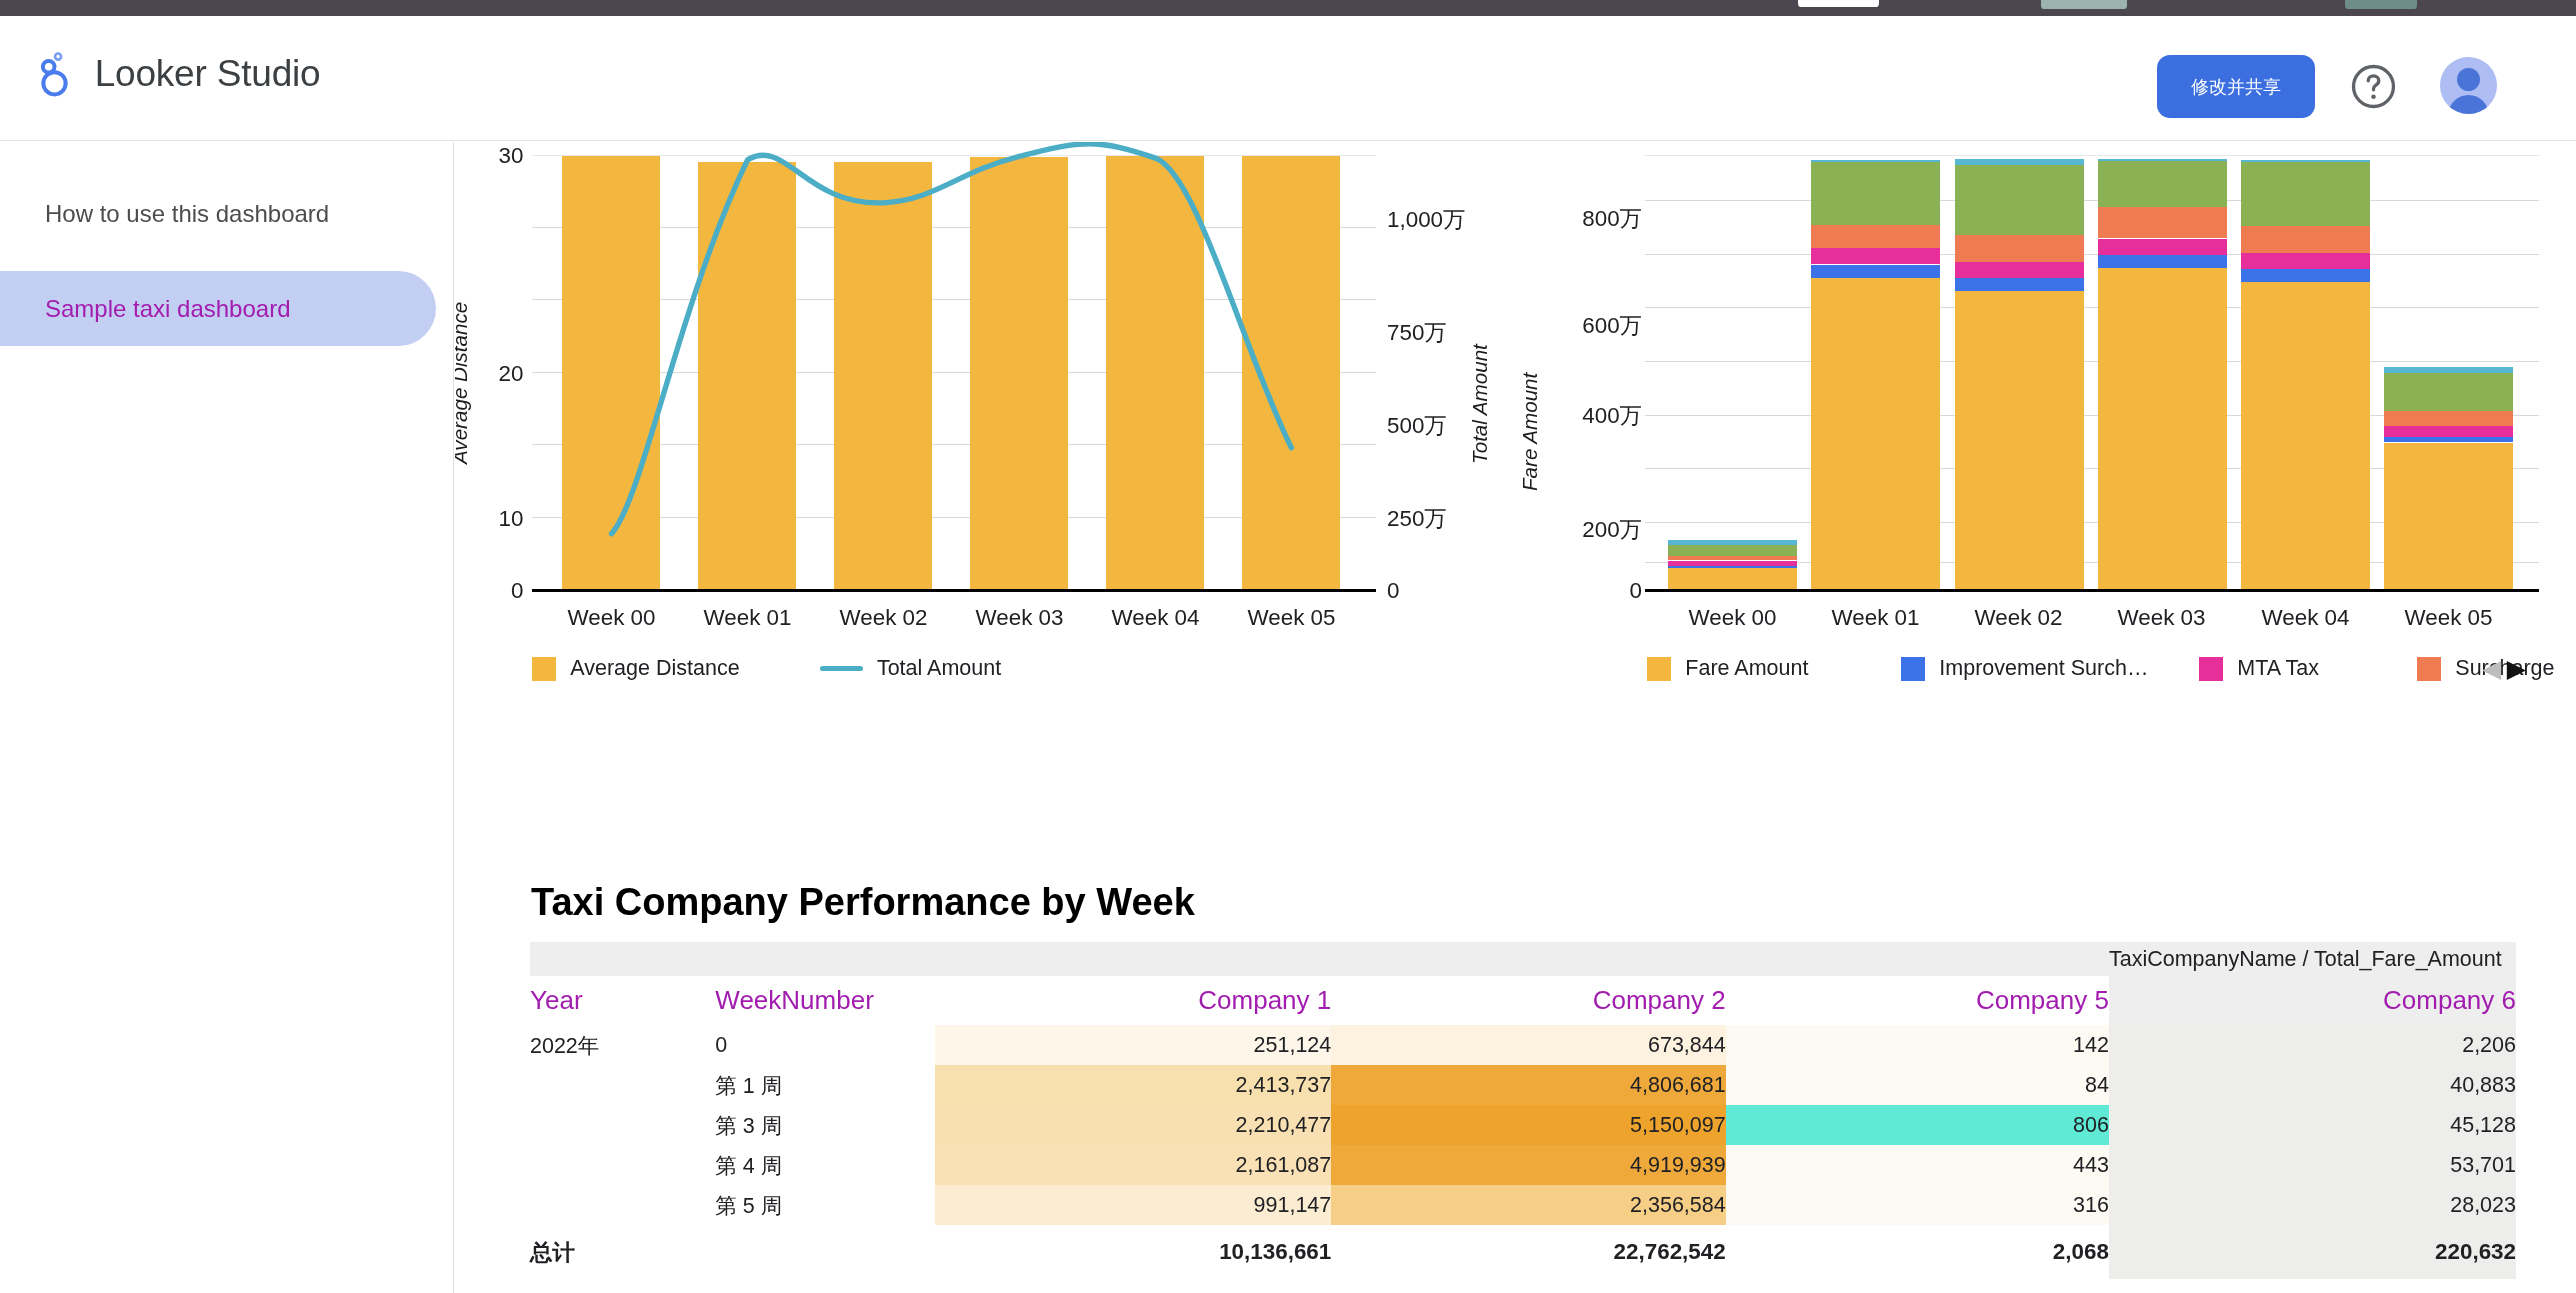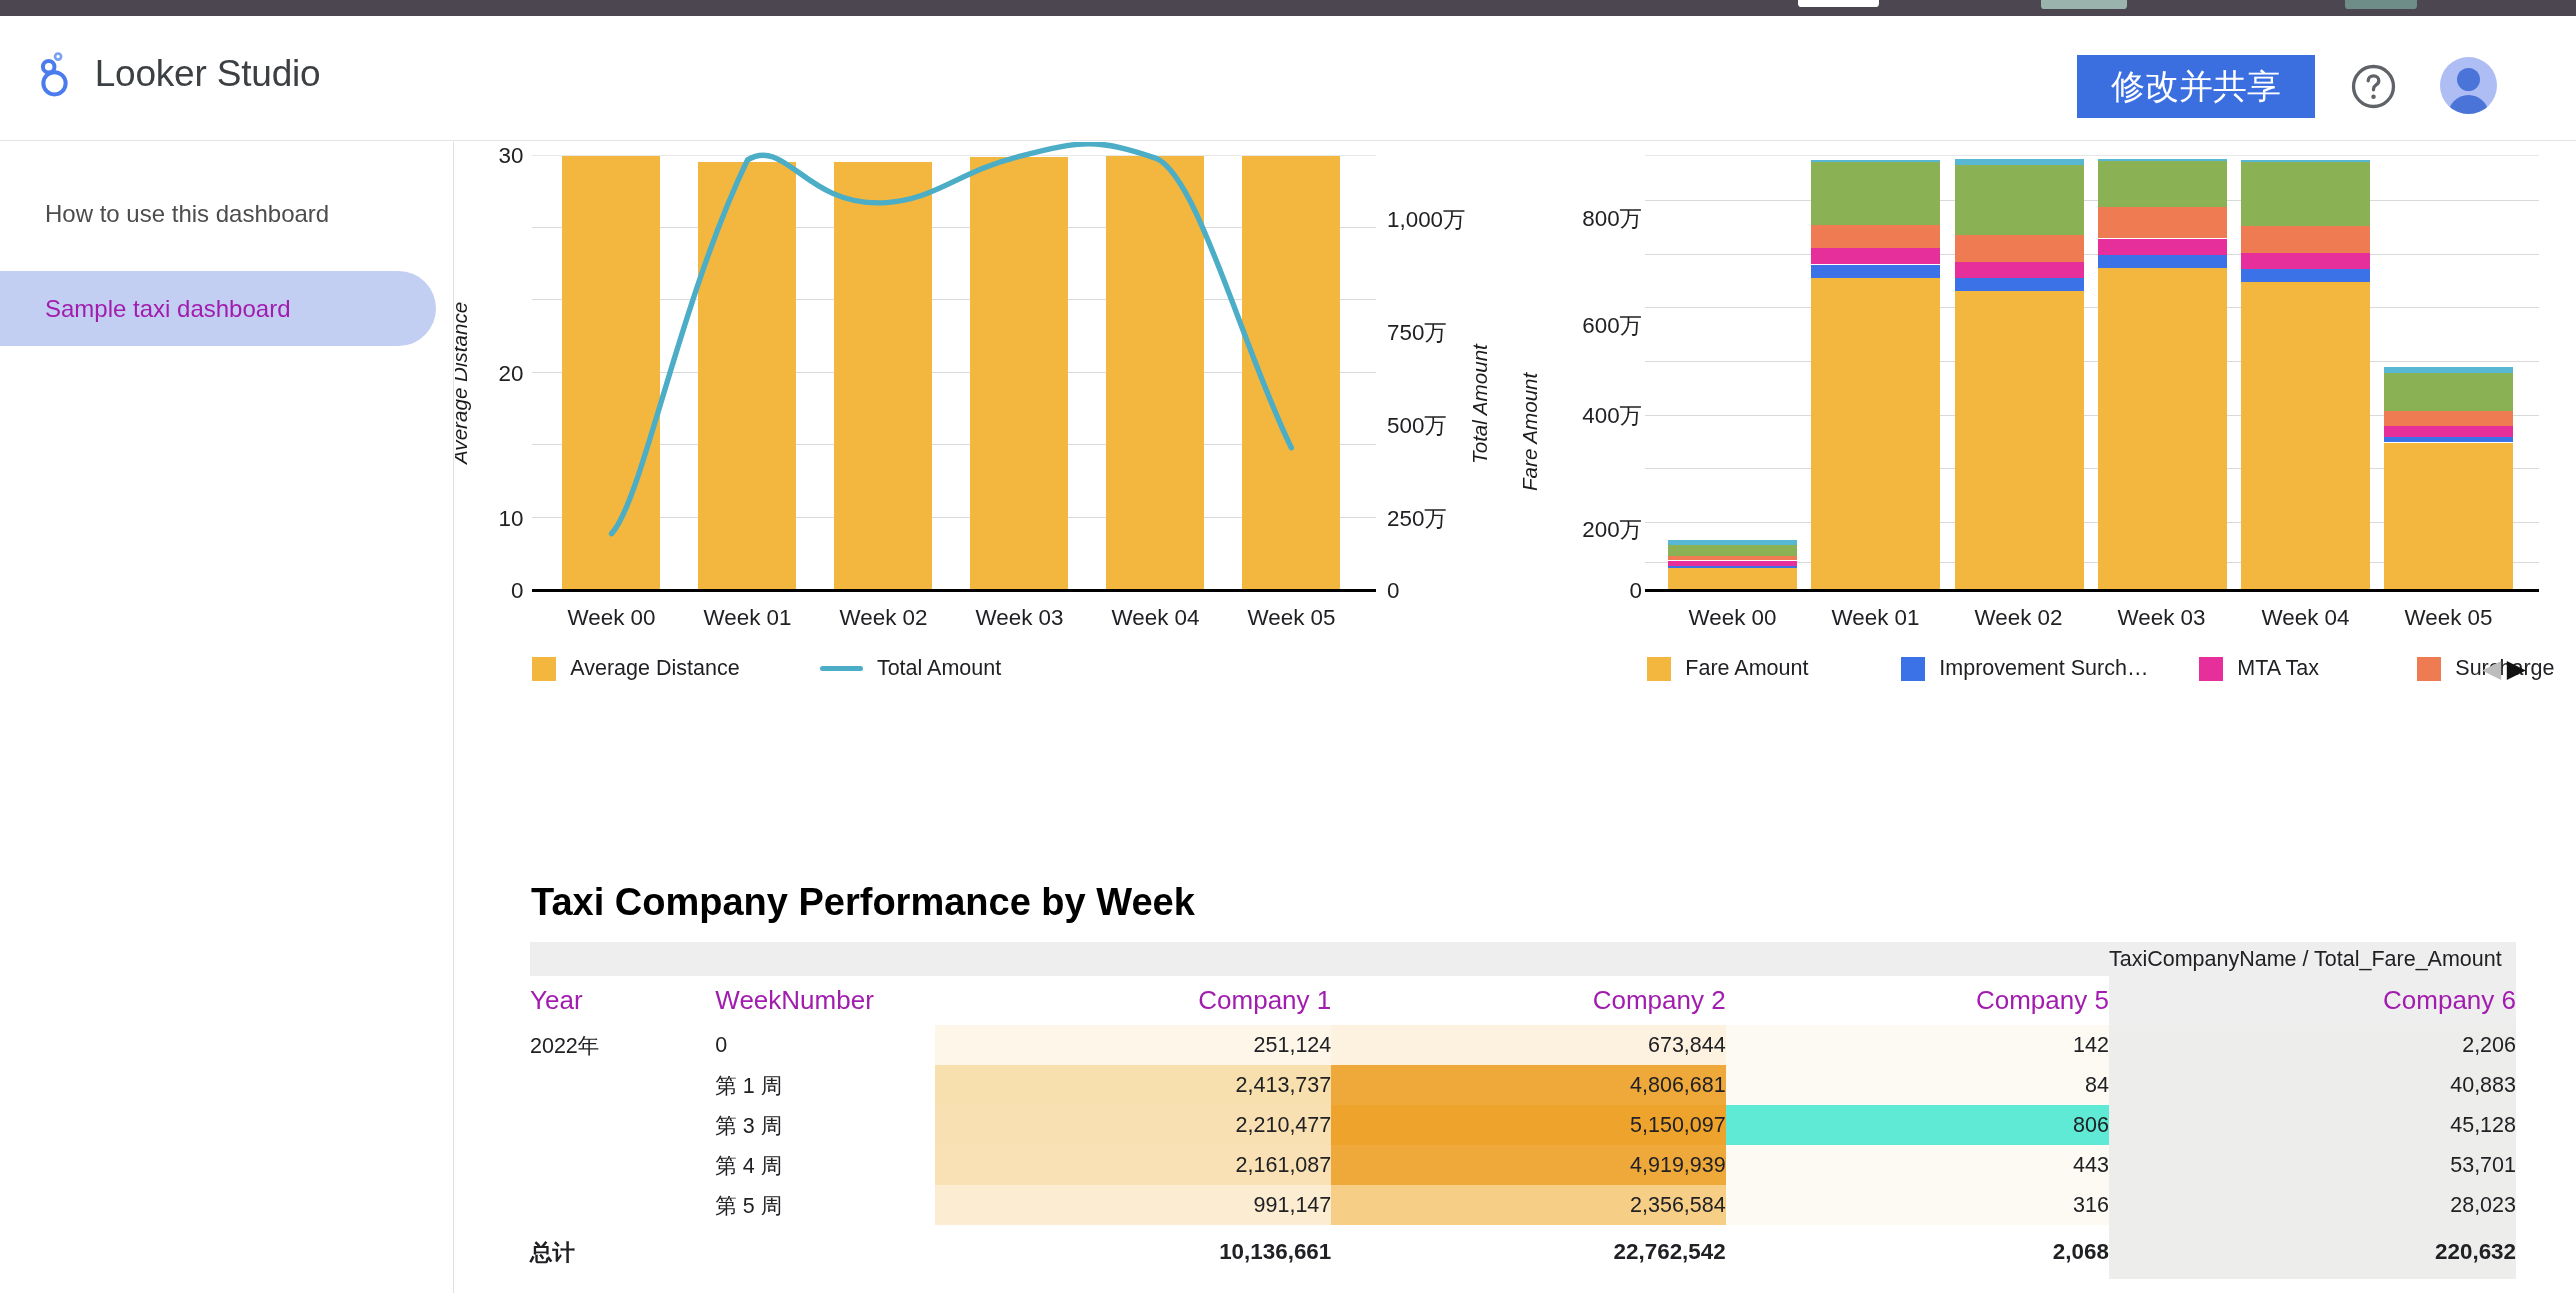--- a/index.html
+++ b/index.html
@@ -46,22 +46,22 @@
   }
   #brand-logo { width: 41px; height: 47px; display:block; }
   #brand-title {
     font-size: 37px; color: #3c4043; letter-spacing: -0.2px;
     font-family: "Liberation Sans", sans-serif;
   }
   #share-button {
     position: absolute; right: 261px; top: 39px;
     height: 63px; padding: 0 34px;
     background: #3b6fe0;
-    color: #ffffff; font-size: 34px;
-    border: none; border-radius: 0;
+    color: #ffffff; font-size: 18px;
+    border: none; border-radius: 13px;
     display: flex; align-items: center; justify-content: center;
     cursor: pointer;
     font-family: "Liberation Sans", sans-serif;
   }
   #help-button {
     position: absolute; right: 179px; top: 47px;
     width: 47px; height: 47px; cursor: pointer;
   }
   #avatar {
     position: absolute; right: 79px; top: 41px;

